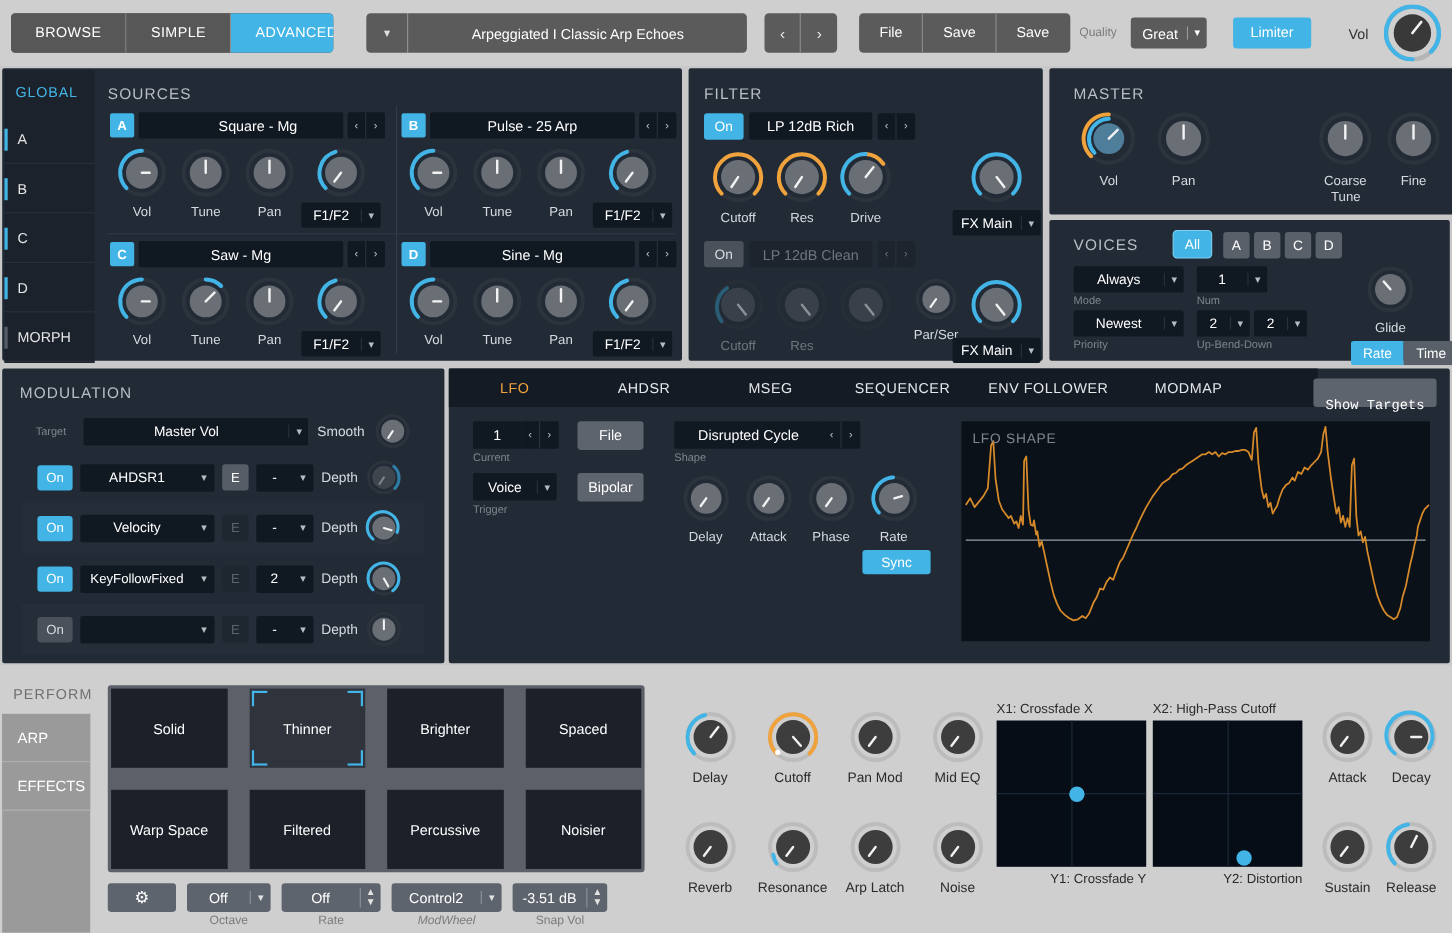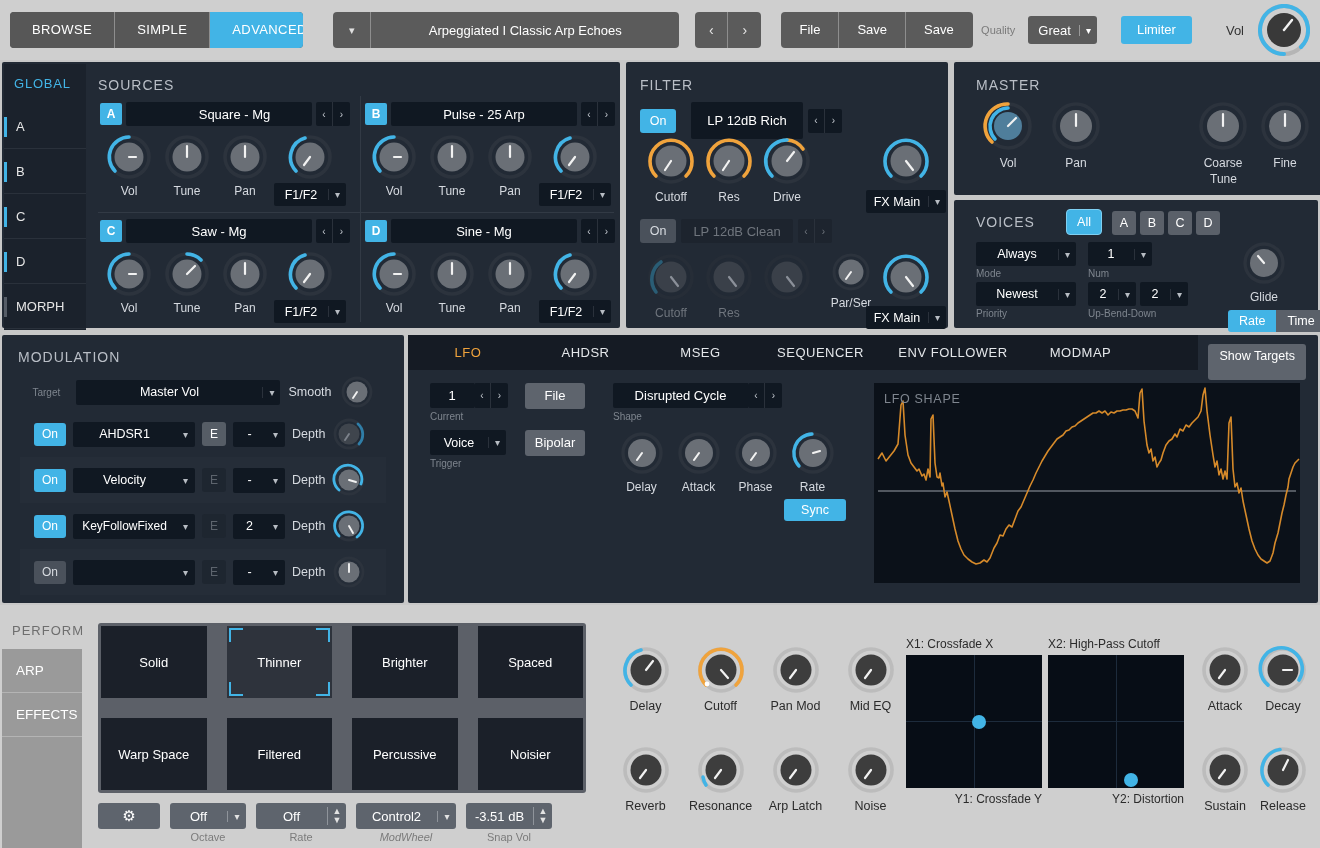--- a/index.html
+++ b/index.html
@@ -100,21 +100,21 @@
   .ebtn { width:24px; height:24px; border-radius:3px; background:#565d66; color:#fff; font-size:12px;
           display:flex; align-items:center; justify-content:center; cursor:pointer;}
   .ebtn.dim { background:#1e2630; color:#5d646d;}
   .dlabel { font-size:12.5px; color:#d6dae0;}
 
   
   .tabbar { position:absolute; left:0; top:0; height:35px; background:#151b24; display:flex; align-items:center;}
   .tab { height:35px; line-height:35px; font-size:13px; color:#e4e7ea; letter-spacing:.5px; text-align:center; cursor:pointer;}
   .tab.active { color:#f0a33c;}
   .showtargets { position:absolute; right:12px; top:9px; background:#5e646d; border-radius:3px;
-                 height:36px; line-height:24px; padding:0 11px; font-size:12.5px; color:#fff; cursor:pointer;}
+                 height:24px; line-height:24px; padding:13px 11px; font-size:12.5px; color:#fff; cursor:pointer;font-family:Liberation Mono, monospace;}
 
   .lfofile { background:#5e646d; border-radius:3px; height:26px; line-height:26px; text-align:center;
              font-size:13px; color:#fff; cursor:pointer;}
   .syncbtn { background:#42b4e6; border-radius:3px; height:22px; line-height:22px; text-align:center;
              font-size:12.5px; color:#fff; cursor:pointer;}
 
   
   .perform { position:absolute; left:0; top:605px; width:1320px; height:243px; background:#cfcfcf;}
   .psidebar-head { font-size:13px; color:#6e6e6e; letter-spacing:1px;}
   .ps-item { background:#9a9a9a; border-bottom:1px solid #b4b4b4; display:flex; align-items:center;
@@ -454,21 +454,21 @@
         </div>
       </div>
     </div>
   </div>
 
   <div class="panel" style="left:626px;top:2px;width:322px;height:266px;">
     <div class="panel-title" style="position:absolute;left:14px;top:15px;">FILTER</div>
 
     <div style="position:absolute;left:14px;top:40px;display:flex;gap:5px;align-items:center;">
       <div class="onbtn">On</div>
-      <div class="src-name" style="width:112px;height:37px;margin-left:10px;">LP 12dB Rich</div>
+      <div class="src-name" style="width:112px;height:25px;">LP 12dB Rich</div>
       <div class="nav2">
           <span>‹</span>
           <span>›</span>
         </div>
     </div>
 
     <div style="position:absolute;left:16px;top:74px;display:flex;">
       <div style="width:58px;text-align:center;">
         <div class="knob">
           <svg width="50" height="50" viewBox="0 0 50 50">

